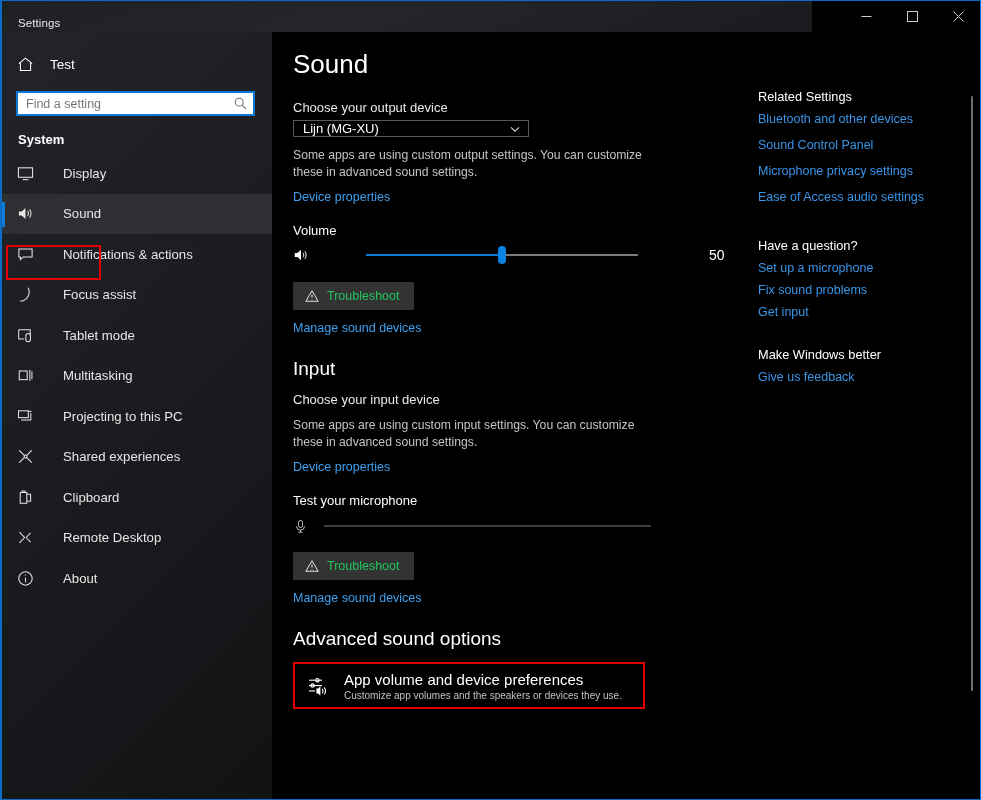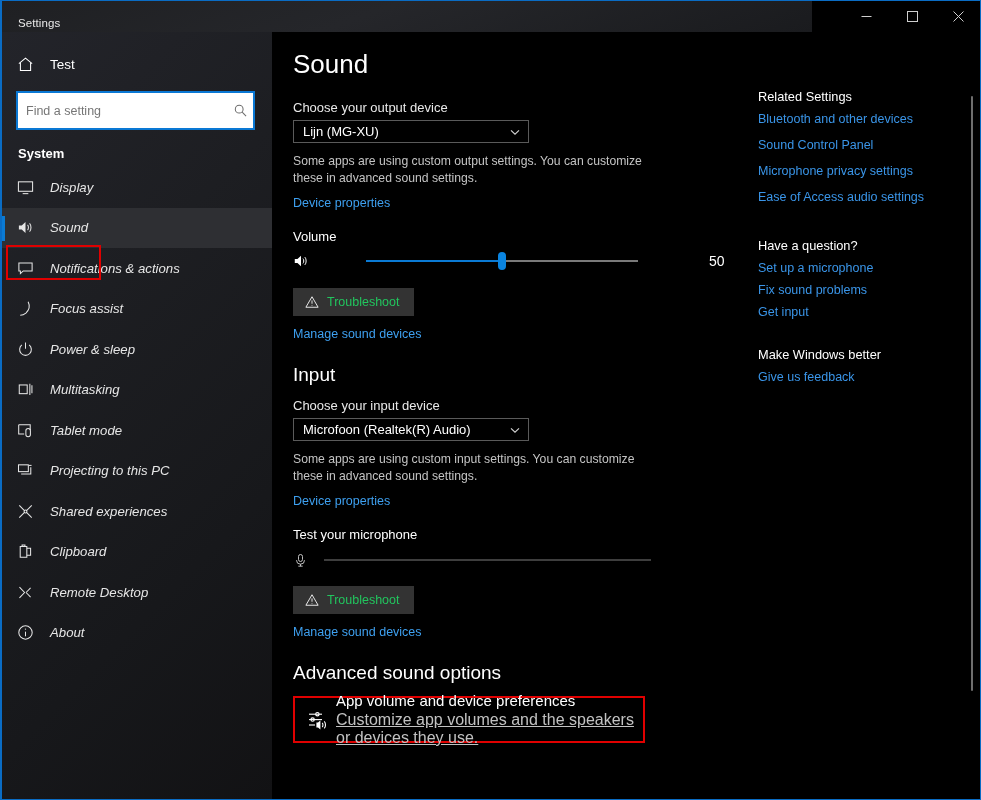--- a/index.html
+++ b/index.html
@@ -79,21 +79,21 @@
     height: 34px;
     margin-top: 15px;
     padding-left: 15px;
     color: #ffffff;
   }
   .home-row .sb-ico { width: 26px; display:flex; align-items:center; }
   .home-row .sb-lbl { font-size: 13.5px; margin-left: 7px; }
 
   .search-wrap {
     margin: 10px 17px 16px 14px;
-    height: 39px;
+    height: 25px;
     background: #ffffff;
     border: 2px solid #0a78d4;
     display: flex;
     align-items: center;
     box-sizing: border-box;
   }
   .search-input {
     flex: 1;
     border: none;
     outline: none;
@@ -131,24 +131,23 @@
   }
   .nav-item .sb-ico {
     width: 26px;
     display: flex;
     align-items: center;
     justify-content: flex-start;
     color: #e6e6e6;
   }
   .nav-item .sb-lbl {
     font-size: 13.2px;
-    margin-left: 7px;
+    margin-left: 20px;
     color: #e6e6e6;
     white-space: nowrap;
-    font-style: italic;
   }
   .nav-item.selected {
     background: #2e2f33;
   }
   .nav-item.selected::before {
     content: "";
     position: absolute;
     left: 0; top: 8px;
     width: 3px; height: 25px;
     background: #0a7ad4;
@@ -191,21 +190,21 @@
   }
 
   .field-label {
     font-size: 13px;
     color: #e9e9e9;
     margin-bottom: 5px;
   }
 
   .combo {
     width: 236px;
-    height: 23px;
+    height: 17px;
     background: #000000;
     border: 1px solid #5a5a5a;
     display: flex;
     align-items: center;
     justify-content: space-between;
     box-sizing: border-box;
     padding: 0 7px 0 9px;
   }
   .combo-val {
     font-size: 13px;
@@ -317,21 +316,21 @@
     border: 2px solid #e00000;
     box-sizing: border-box;
     display: flex;
     align-items: center;
     padding-left: 12px;
     cursor: pointer;
   }
   .adv-ico { width: 30px; color: #ffffff; display:flex; align-items:center; }
   .adv-texts { margin-left: 7px; }
   .adv-title { font-size: 15px; color: #ffffff; }
-  .adv-sub { font-size: 16px; color: #c2c2c2; margin-top: 2px; text-decoration: underline; }
+  .adv-sub { font-size: 10px; color: #c2c2c2; margin-top: 2px; }
 
   
   .col-right {
     position: absolute;
     left: 486px;
     top: 57px;
     width: 200px;
   }
   .rail-head {
     font-size: 12.8px;
@@ -454,51 +453,42 @@
 
     <div class="nav-item">
       <span class="sb-ico">
         <svg width="17" height="17" viewBox="0 0 18 18" fill="none" stroke="currentColor" stroke-width="1.1">
           <path d="M11.8 1.8 C13.6 5.6 13.0 10.4 9.4 13.8 C7.6 15.4 5.4 16.2 3.4 16.2"></path>
         </svg>
       </span>
       <span class="sb-lbl">Focus assist</span>
     </div>
 
-    <div class="nav-item">
-      <span class="sb-ico">
-        <svg width="17" height="17" viewBox="0 0 18 18" fill="none" stroke="currentColor" stroke-width="1.1">
-          <path d="M5.1 4.2 A6.2 6.2 0 1 0 12.9 4.2"></path>
-            <line x1="9" y1="1.6" x2="9" y2="8.2"></line>
-        </svg>
-      </span>
-      <span class="sb-lbl">Power &amp; sleep</span>
-    </div>
-
+
+
+    <div class="nav-item">
+      <span class="sb-ico">
+        <svg width="17" height="17" viewBox="0 0 18 18" fill="none" stroke="currentColor" stroke-width="1.1">
+          <path d="M1.8 2.8 H14 V8.4"></path>
+            <path d="M1.8 2.8 V12.6 H7.6"></path>
+          <path d="M9.4 9.2 a2.4 2.4 0 0 1 4.8 0 v4 a2.4 2.4 0 0 1 -4.8 0 z"></path>
+        </svg>
+      </span>
+      <span class="sb-lbl">Tablet mode</span>
+    </div>
 
     <div class="nav-item">
       <span class="sb-ico">
         <svg width="17" height="17" viewBox="0 0 18 18" fill="none" stroke="currentColor" stroke-width="1.1">
           <rect x="2.4" y="4.2" width="8.4" height="9.2"></rect>
           <line x1="13.6" y1="2.8" x2="13.6" y2="14.8"></line>
           <line x1="15.8" y1="4.6" x2="15.8" y2="13"></line>
         </svg>
       </span>
       <span class="sb-lbl">Multitasking</span>
-    </div>
-
-    <div class="nav-item">
-      <span class="sb-ico">
-        <svg width="17" height="17" viewBox="0 0 18 18" fill="none" stroke="currentColor" stroke-width="1.1">
-          <path d="M1.8 2.8 H14 V8.4"></path>
-            <path d="M1.8 2.8 V12.6 H7.6"></path>
-          <path d="M9.4 9.2 a2.4 2.4 0 0 1 4.8 0 v4 a2.4 2.4 0 0 1 -4.8 0 z"></path>
-        </svg>
-      </span>
-      <span class="sb-lbl">Tablet mode</span>
     </div>
 
     <div class="nav-item">
       <span class="sb-ico">
         <svg width="17" height="17" viewBox="0 0 18 18" fill="none" stroke="currentColor" stroke-width="1.1">
           <rect x="1.6" y="3" width="10.4" height="7.2"></rect>
           <path d="M4.4 12.6 H14.6 V5.6"></path>
           <path d="M12.6 3.6 L15.4 3.6"></path>
         </svg>
       </span>
@@ -601,28 +591,20 @@
         </span>
         <span class="btn-lbl">Troubleshoot</span>
       </div>
       <div style="height:2px"></div>
       <div class="link">Manage sound devices</div>
 
       
       <div class="section-head">Input</div>
 
       <div class="field-label">Choose your input device</div>
-      <div class="combo">
-        <span class="combo-val">Microfoon (Realtek(R) Audio)</span>
-        <span class="combo-arrow">
-          <svg width="12" height="12" viewBox="0 0 12 12" fill="none" stroke="currentColor" stroke-width="1.1">
-              <path d="M2 4.3 L6 8.2 L10 4.3"></path>
-            </svg>
-        </span>
-      </div>
 
       <div class="helper-text">Some apps are using custom input settings. You can customize these in advanced sound settings.</div>
       <div class="link">Device properties</div>
 
       <div class="sub-head">Test your microphone</div>
       <div class="mic-row">
         <span class="mic-ico">
           <svg width="15" height="15" viewBox="0 0 18 18" fill="none" stroke="currentColor" stroke-width="1.1">
             <rect x="6.6" y="1.8" width="4.8" height="8.4" rx="2.4"></rect>
             <path d="M4.2 8.6 a4.8 4.8 0 0 0 9.6 0"></path>

